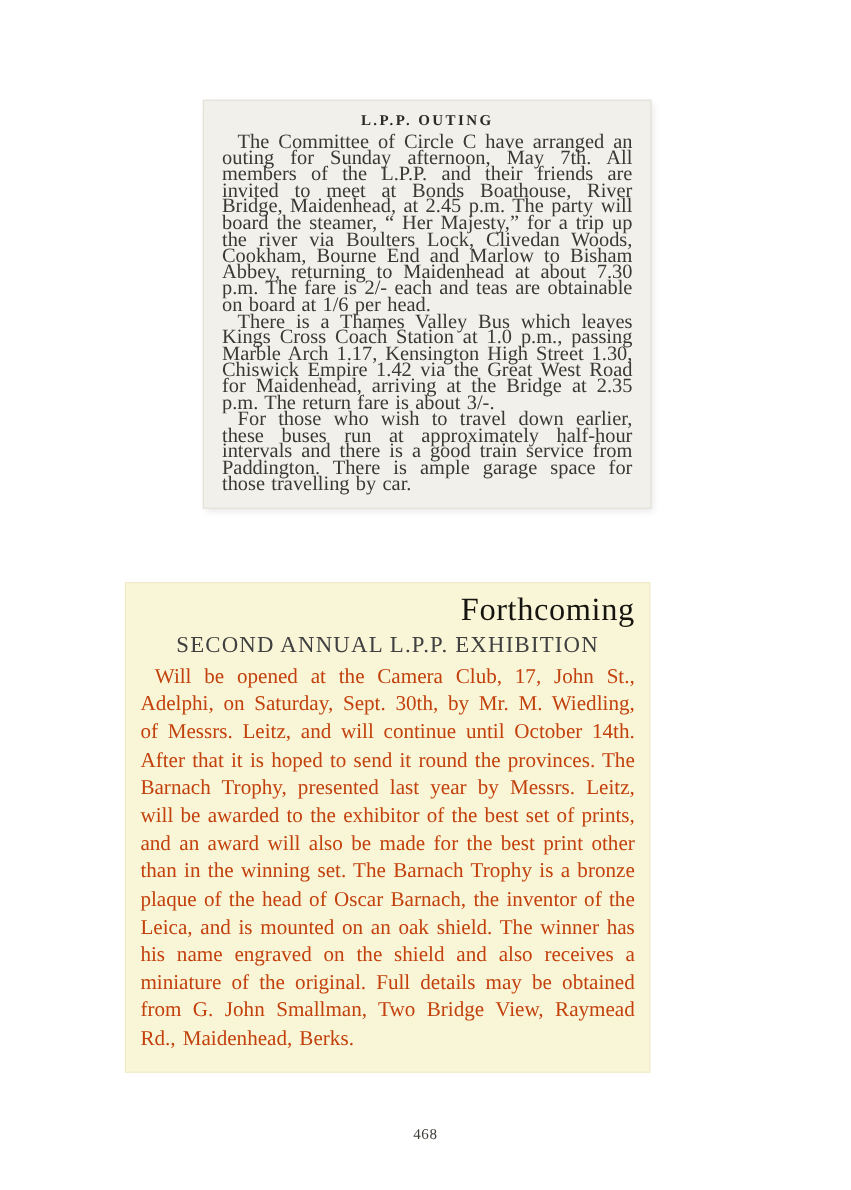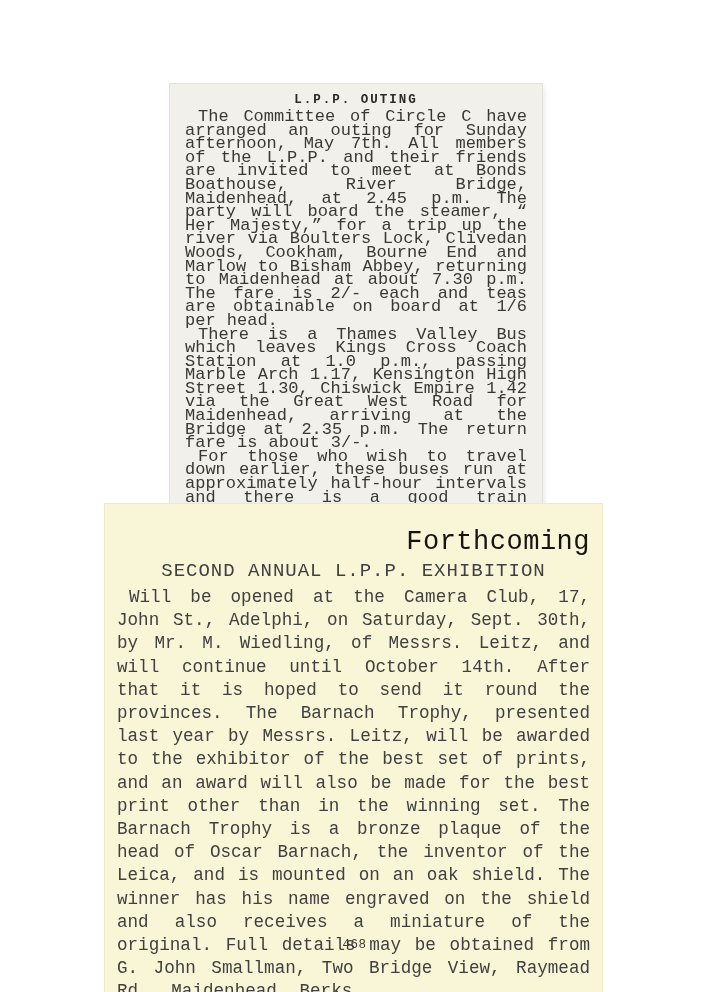--- a/index.html
+++ b/index.html
@@ -10,21 +10,20 @@
     background: #ffffff;
     font-family: "Liberation Serif", "DejaVu Serif", serif;
     position: relative;
     overflow: hidden;
   }
 
   .page {
     position: absolute;
     inset: 0;
     background: #ffffff;
-    font-family: Liberation Mono, monospace;
   }
 
   
   .clipping-outing {
     position: absolute;
     left: 170px;
     top: 84px;
     width: 372px;
     background: #f1f0ea;
     box-shadow: 0 0 0 1px #e3e1d8, 2px 3px 6px rgba(0,0,0,0.10);
@@ -45,25 +44,25 @@
     text-align: justify;
     text-indent: 13px;
     color: #3a3832;
     word-spacing: 1px;
   }
 
   
   .clipping-exhibition {
     position: absolute;
     left: 105px;
-    top: 504px;
-    width: 497px;
+    top: 486px;
+    width: 436px;
     background: #f9f6d8;
     box-shadow: 0 0 0 1px #eee9c6;
-    padding: 22px 12px 16px 12px;
+    padding: 6px 12px 16px 12px;
     color: #1c1a14;
   }
   .clipping-exhibition .forthcoming {
     text-align: right;
     font-size: 27px;
     line-height: 32px;
     color: #16140f;
     letter-spacing: 0.5px;
   }
   .clipping-exhibition .exh-title {
@@ -74,21 +73,21 @@
     color: #404040;
     margin-top: 1px;
   }
   .clipping-exhibition .exh-body {
     margin-top: 2px;
     font-size: 17.6px;
     line-height: 23.2px;
     text-align: justify;
     text-indent: 12px;
     word-spacing: 1.5px;
-    color: #404040;
+    color: #c2410c;
   }
 
   
   .page-number {
     position: absolute;
     left: 0;
     right: 0;
     top: 938px;
     text-align: center;
     font-size: 12.5px;

